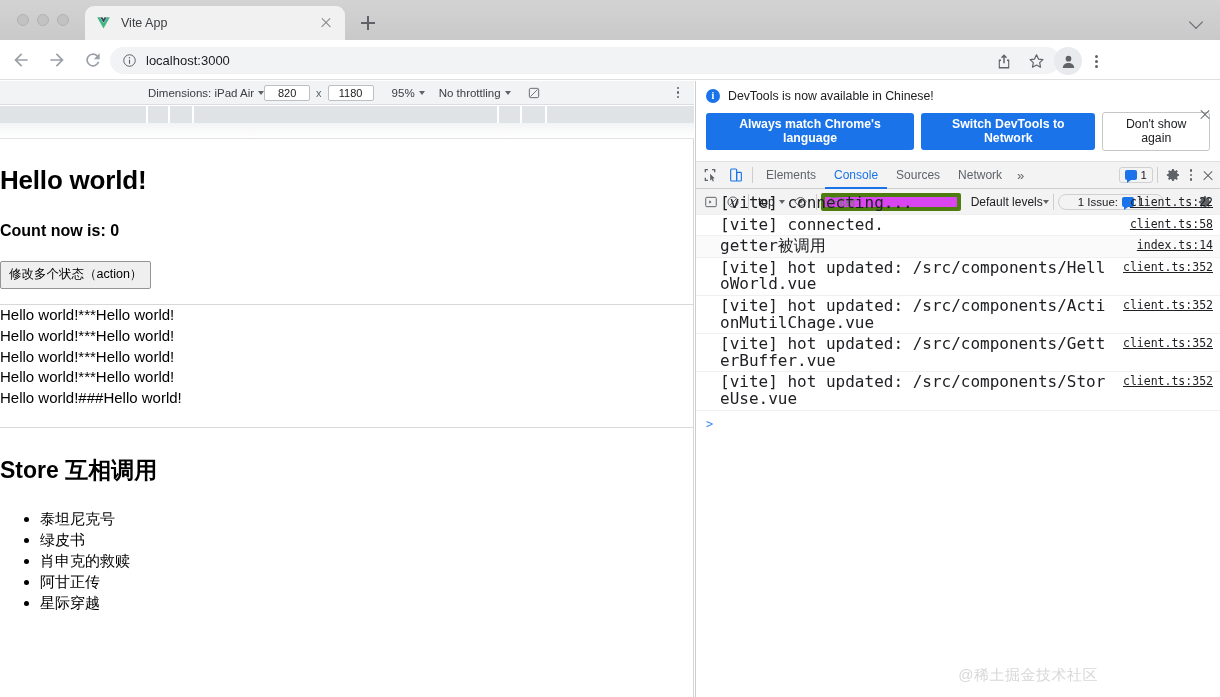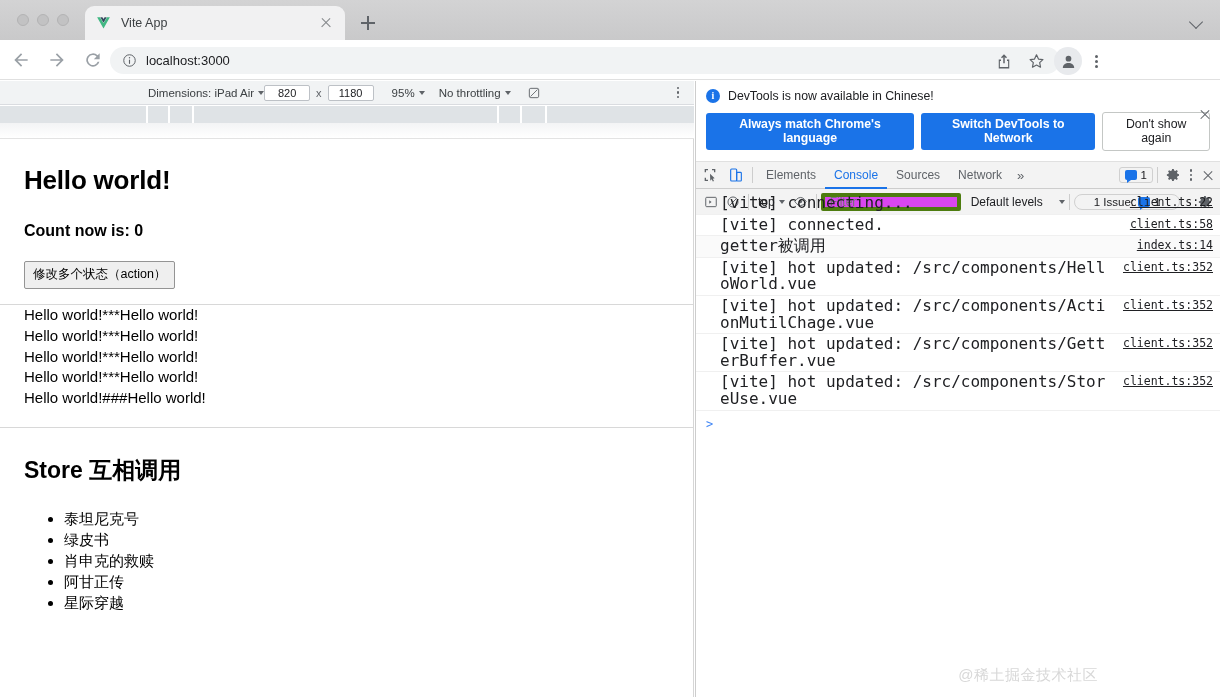--- a/index.html
+++ b/index.html
@@ -102,21 +102,21 @@
   .ruler .seg { position: absolute; top: 0; height: 17px; background: #dfe3e6; }
   .ruler-fade { position: absolute; left: 0; top: 123px; width: 694px; height: 16px;
     background: linear-gradient(to bottom,#f3f4f5,#ffffff);
     border-bottom: 1px solid #e3e3e3; }
 
   
   .viewport {
     position: absolute; left: 0; top: 139px; width: 694px; height: 558px;
     background: #ffffff; border-right: 1px solid #d6d6d6; overflow: hidden;
   }
-  .vp-inner { padding: 0 24px; }
+  .vp-inner { padding: 0 0; }
   h1.pg { font-size: 26px; font-weight: bold; color: #000; margin-top: 26px;
     letter-spacing: -.2px; }
   p.count { font-size: 16px; font-weight: bold; color: #000; margin-top: 26px; }
   button.action {
     margin-top: 21px; font-size: 12.5px; padding: 4px 8px 5px;
     background: #efefef; border: 1px solid #949494; border-radius: 2px;
     color: #000; font-family: "Liberation Sans", sans-serif; cursor: default;
   }
   hr.sep { border: none; border-top: 1px solid #d8d8d8; margin: 15px 0 0 0; }
   h2.pg { font-size: 23px; font-weight: bold; color: #000; margin-top: 27px; }
@@ -186,21 +186,21 @@
 
   .dt-filterbar { height: 26px; background: #f3f3f3; border-bottom: 1px solid #cdcdcd;
     display: flex; align-items: center; padding: 0 4px; position: relative; }
   .fb-ic { width: 22px; height: 22px; position: relative; }
   .ctx-sel { font-size: 12px; color: #202124; display: flex; align-items: center;
     gap: 4px; padding: 0 5px; }
   .filter-input { width: 140px; height: 18px; border: 4px solid #4d7c0f;
     background: #d946ef; border-radius: 2px; font-size: 12px; padding: 0 5px;
     color: #202124; font-family: "Liberation Sans", sans-serif; }
   .levels { font-size: 12px; color: #202124; display: flex; align-items: center;
-    gap: 16px; margin-left: 10px; }
+    gap: 0; margin-left: 10px; }
   .issue-chip2 { display: flex; align-items: center; gap: 4px; border: 1px solid #d0d0d0;
     border-radius: 8px; padding: 1px 19px; font-size: 11.5px; color: #202124;
     margin-left: 0; }
   .console-wrap { position: absolute; left: 0; top: 112px; width: 525px; height: 504px;
     overflow: hidden; }
   .log-row { position: relative; border-bottom: 1px solid #f0f0f0;
     padding: 2px 0 2px 24px; min-height: 20px; }
   .log-row.alt { background: #fafafa; }
   .log-text { color: #202124; padding-right: 108px;
     font-family: "DejaVu Sans Mono", "Liberation Mono", monospace;

